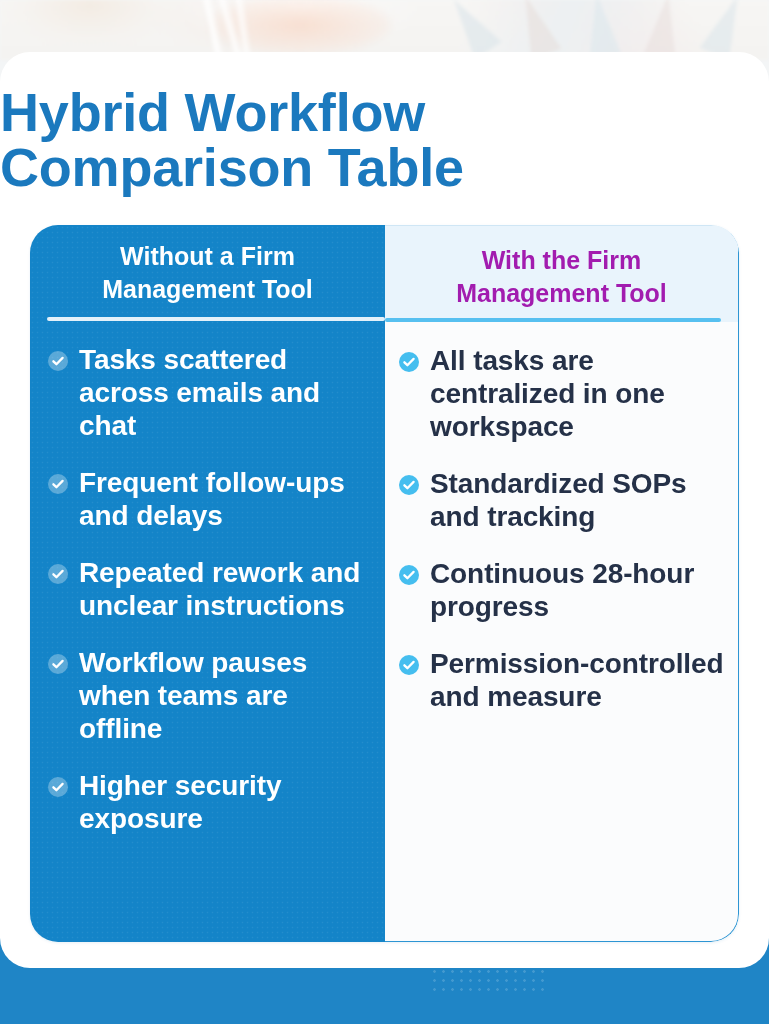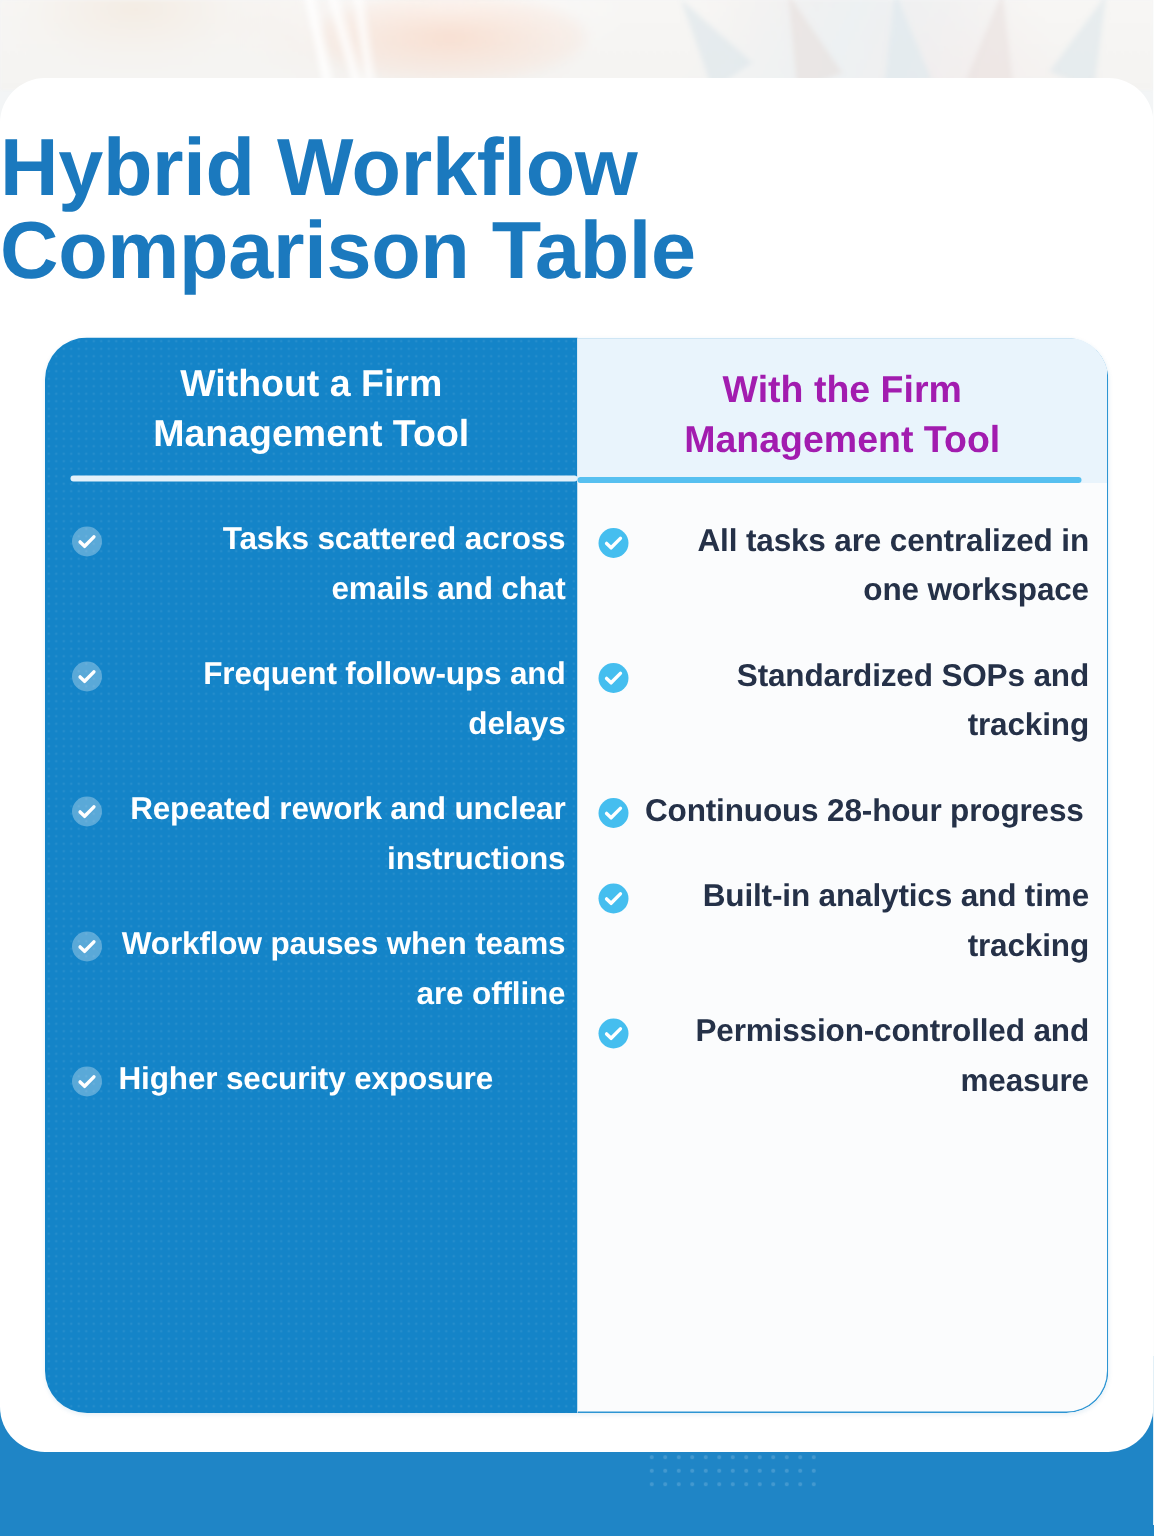--- a/index.html
+++ b/index.html
@@ -203,25 +203,24 @@
     margin-top: 8px;
     margin-right: 11px;
     border-radius: 50%;
     display: block;
   }
   .col-left .check-icon  { background: rgba(255,255,255,0.30); }
   .col-right .check-icon { background: #45BEEF; }
   .check-icon svg { display: block; }
 
   .item-text {
-    font-size: 21px;
+    font-size: 28px;
     font-weight: 600;
     line-height: 33px;
     letter-spacing: -0.1px;
-    text-align: right;
   }
   .col-left .item-text  { color: #FFFFFF; }
   .col-right .item-text { color: #253148; }
 </style>
 </head>
 <body>
 
 <div id="page">
 
   <div class="photo-band">
@@ -337,28 +336,20 @@
 
           <div class="list-item">
             <span class="check-icon">
               <svg width="20" height="20" viewBox="0 0 20 20">
                   <path d="M5.4 10.3 L8.4 13.2 L14.6 6.9" fill="none" stroke="#FFFFFF" stroke-width="2.3" stroke-linecap="round" stroke-linejoin="round"></path>
                 </svg>
             </span>
             <span class="item-text">Continuous 28-hour progress</span>
           </div>
 
-          <div class="list-item">
-            <span class="check-icon">
-              <svg width="20" height="20" viewBox="0 0 20 20">
-                  <path d="M5.4 10.3 L8.4 13.2 L14.6 6.9" fill="none" stroke="#FFFFFF" stroke-width="2.3" stroke-linecap="round" stroke-linejoin="round"></path>
-                </svg>
-            </span>
-            <span class="item-text">Built-in analytics and time tracking</span>
-          </div>
 
           <div class="list-item">
             <span class="check-icon">
               <svg width="20" height="20" viewBox="0 0 20 20">
                   <path d="M5.4 10.3 L8.4 13.2 L14.6 6.9" fill="none" stroke="#FFFFFF" stroke-width="2.3" stroke-linecap="round" stroke-linejoin="round"></path>
                 </svg>
             </span>
             <span class="item-text">Permission-controlled and measure</span>
           </div>
 

